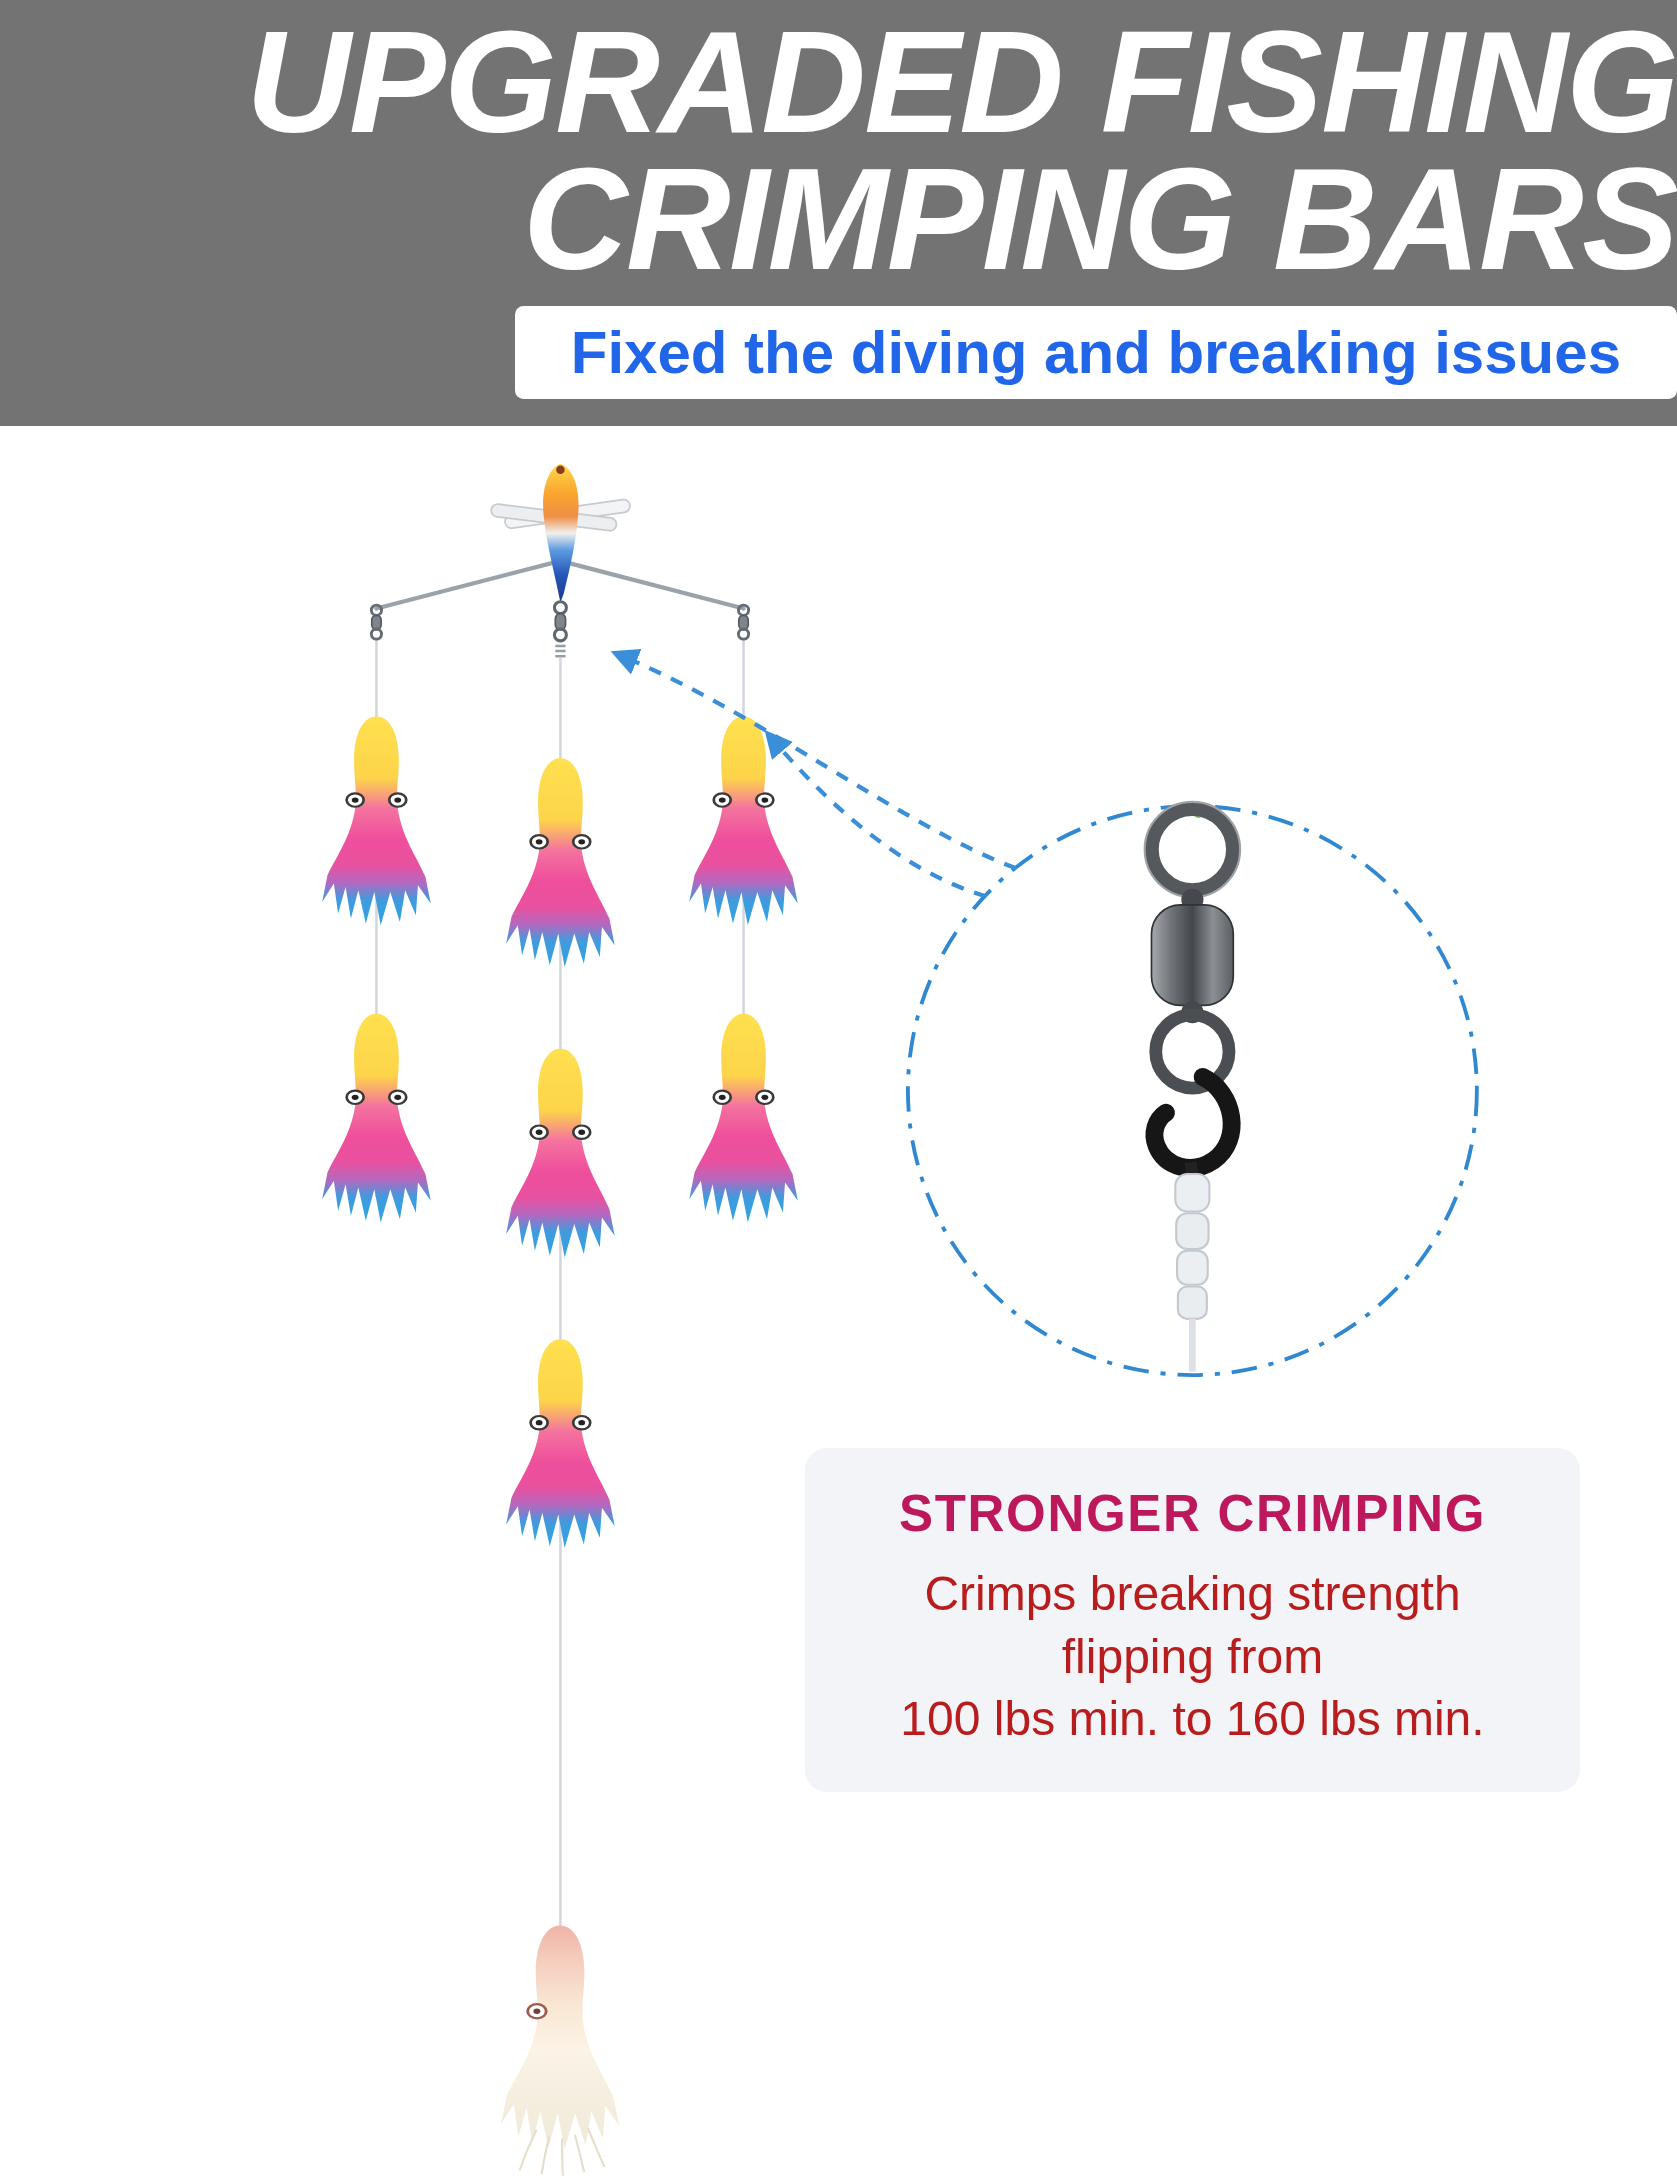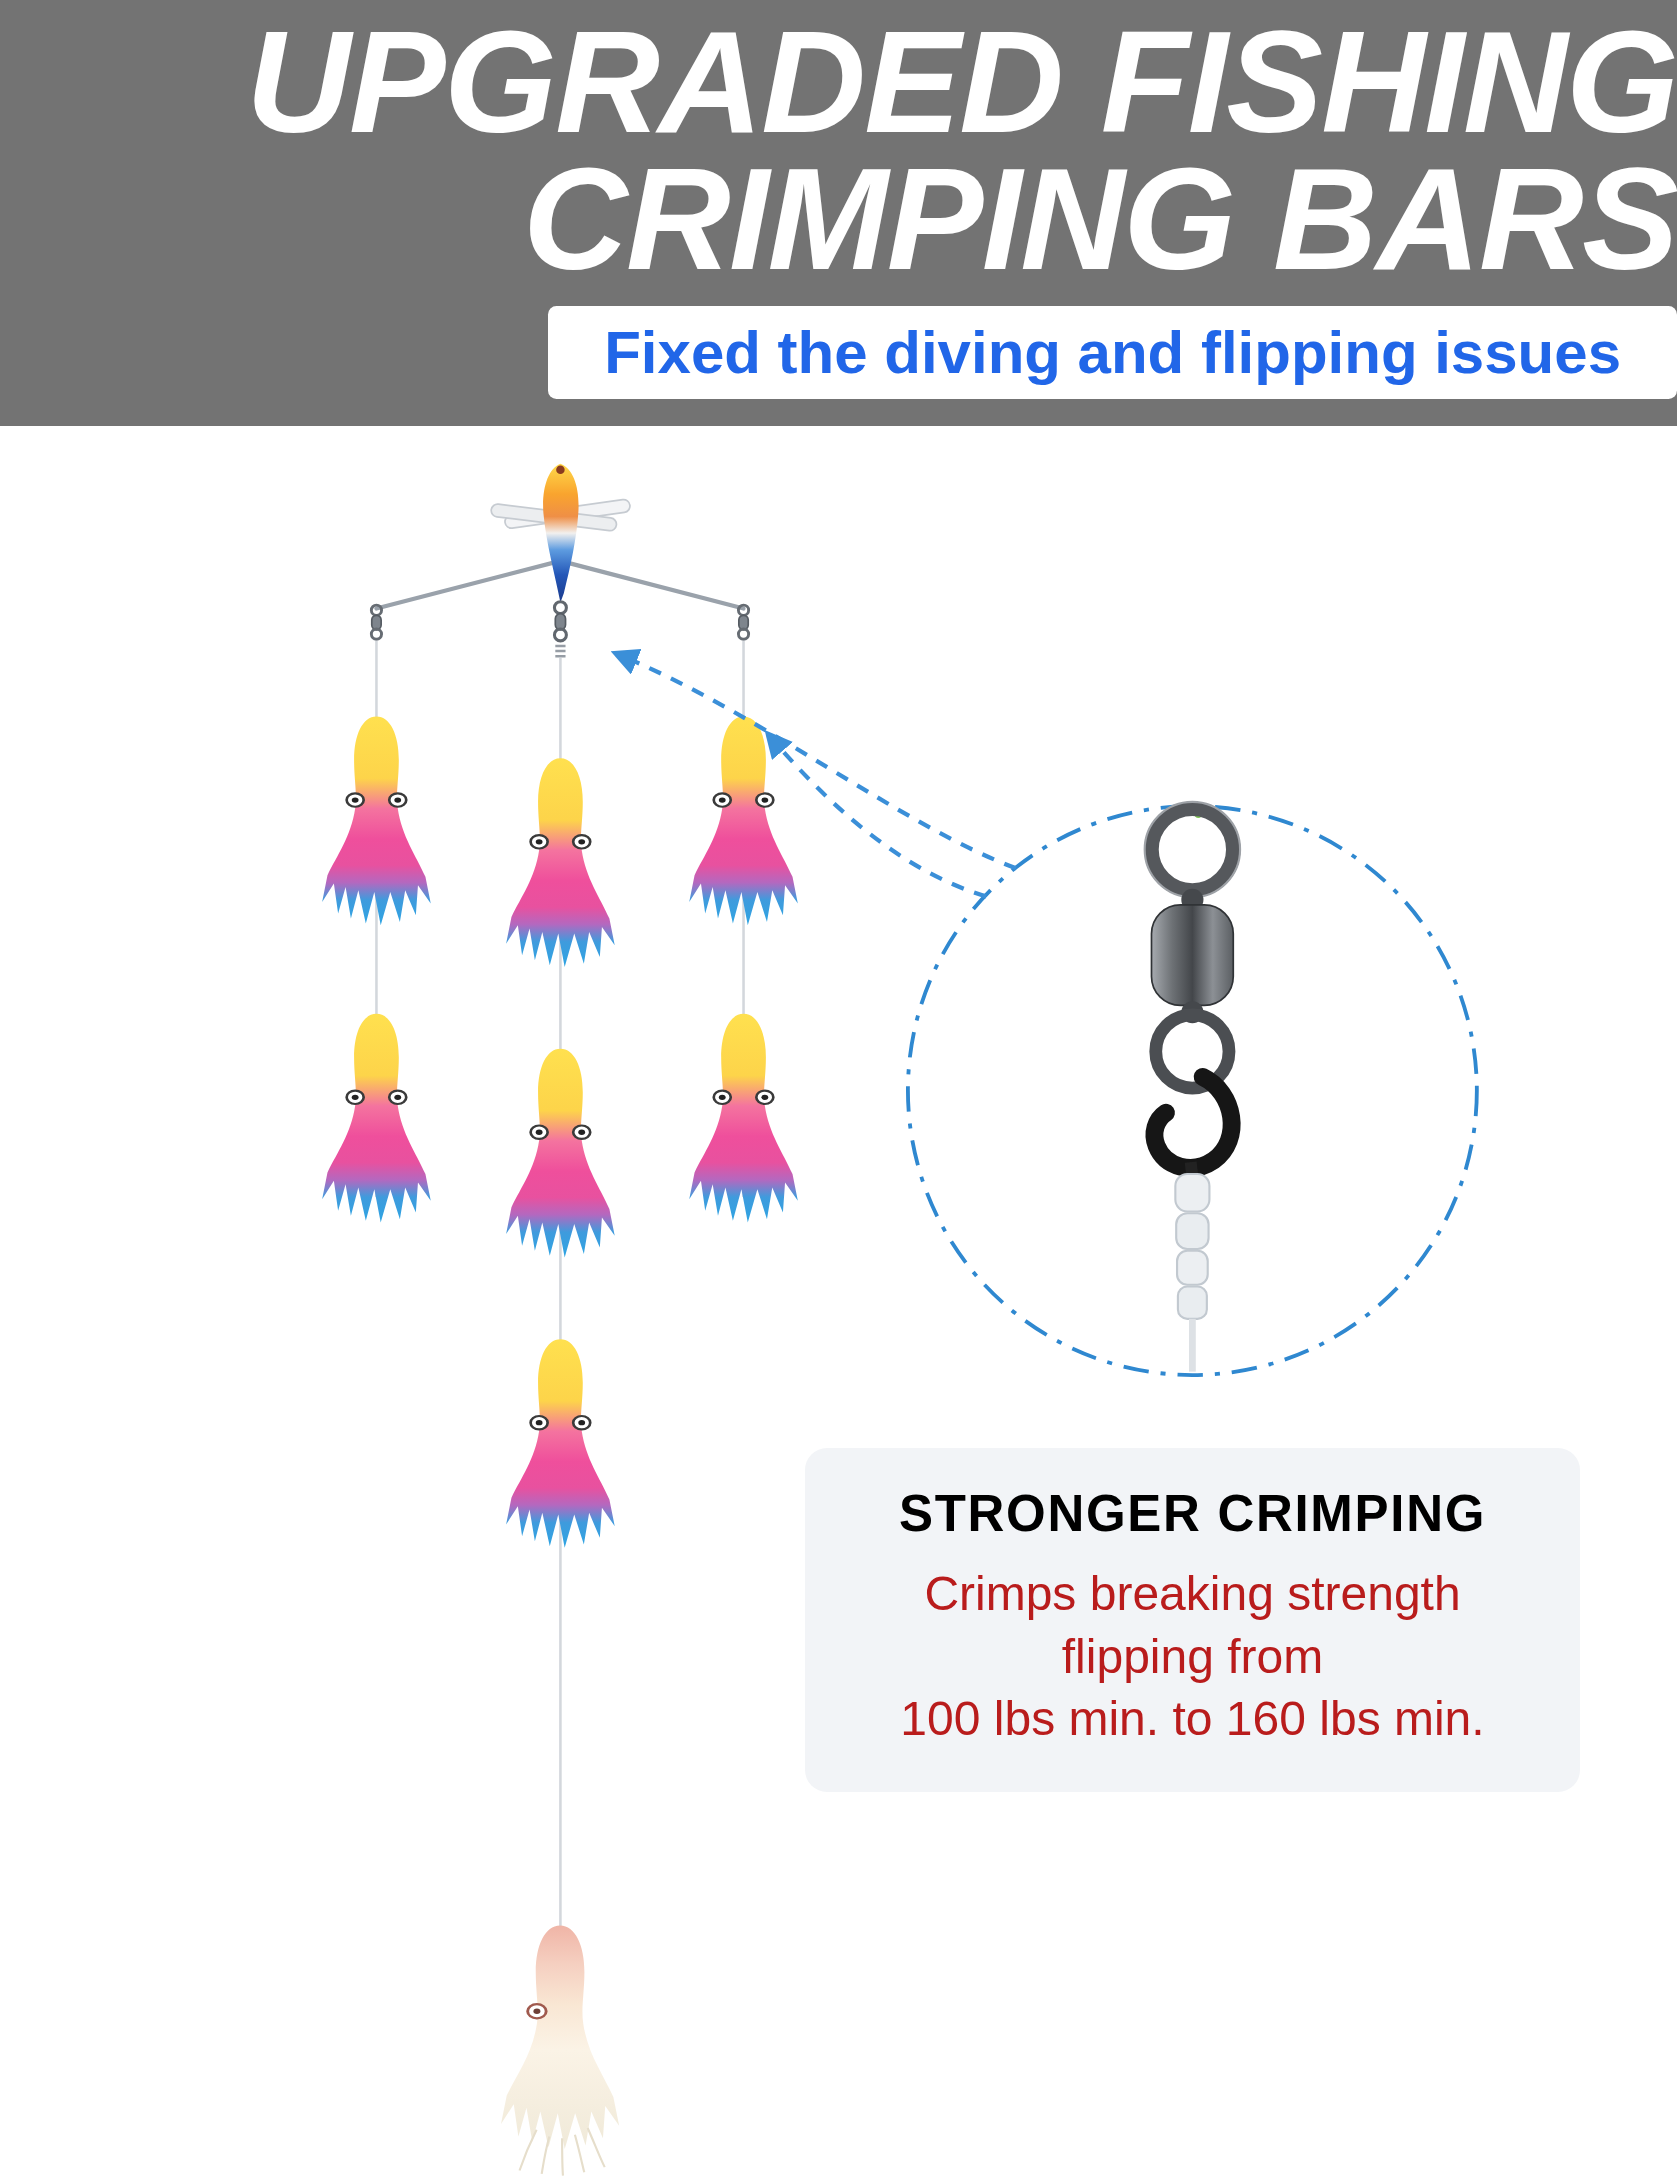--- a/index.html
+++ b/index.html
@@ -25,40 +25,40 @@
   }
   
   .rig { position:absolute; top:426px; left:0; width:1677px; height:1755px; }
   
   .callout {
     position:absolute; left:805px; top:1448px; width:775px;
     background:#f2f4f7; border-radius:22px; text-align:center;
     padding:36px 20.4px 41px;
   }
   .callout-title {
-    font-size:51px; font-weight:bold; color:#000000; letter-spacing:1.7px;
+    font-size:51px; font-weight:bold; color:#be185d; letter-spacing:1.7px;
   }
   .callout-body {
     margin-top:20.4px; font-size:48px; color:#b91c1c; line-height:1.3;
     font-weight:normal;
   }
   .callout-body div { display:block; }
 </style>
 </head>
 <body>
 
 <div class="page">
 
   <header class="hero">
     <h1>
       <span>UPGRADED FISHING</span>
       <span>CRIMPING BARS</span>
     </h1>
     <div class="pill">
-      <span>Fixed the diving and flipping issues</span>
+      <span>Fixed the diving and breaking issues</span>
     </div>
   </header>
 
   <svg class="rig" viewBox="0 0 1969 2060">
     <defs>
       <linearGradient id="gSquid" x1="0" y1="0" x2="0" y2="260" gradientUnits="userSpaceOnUse">
         <stop offset="0" stop-color="#ffe14f"></stop>
         <stop offset="0.30" stop-color="#fdd44a"></stop>
         <stop offset="0.44" stop-color="#f4739f"></stop>
         <stop offset="0.58" stop-color="#ef4f9c"></stop>

